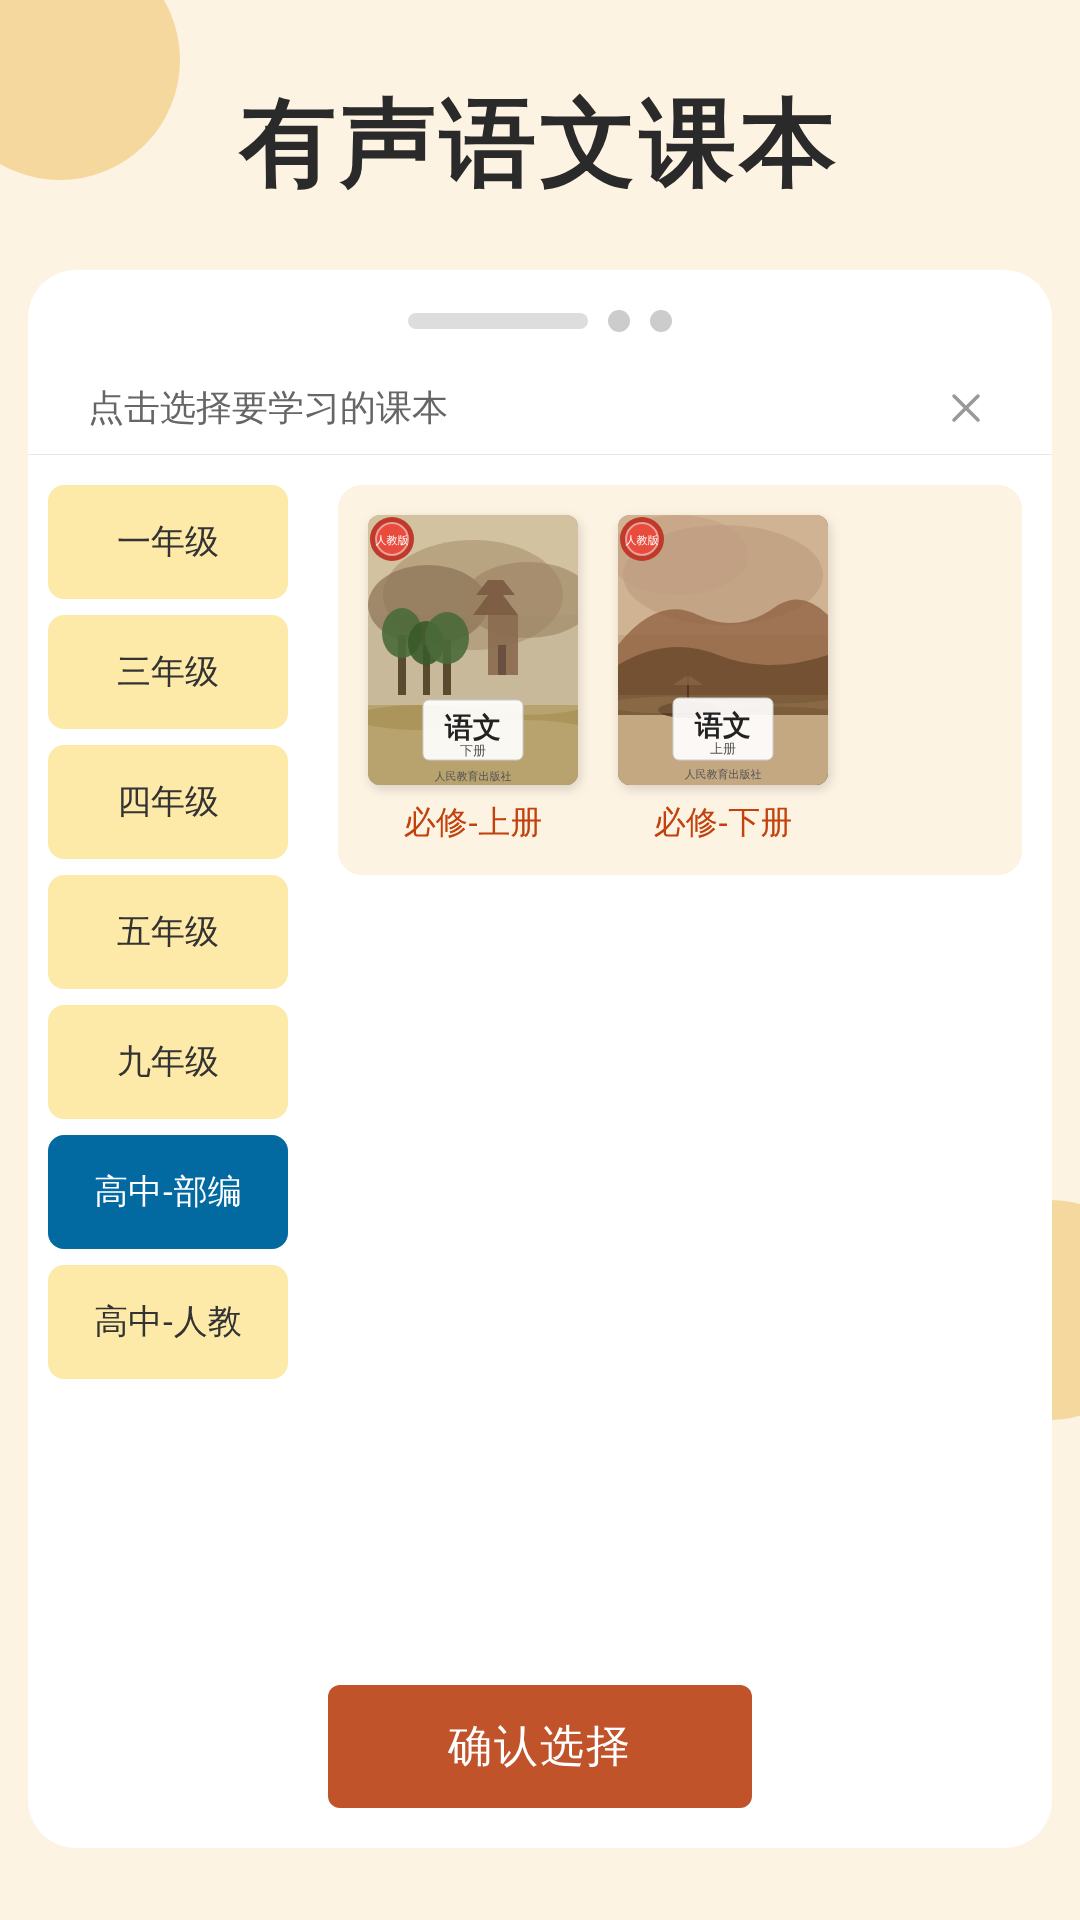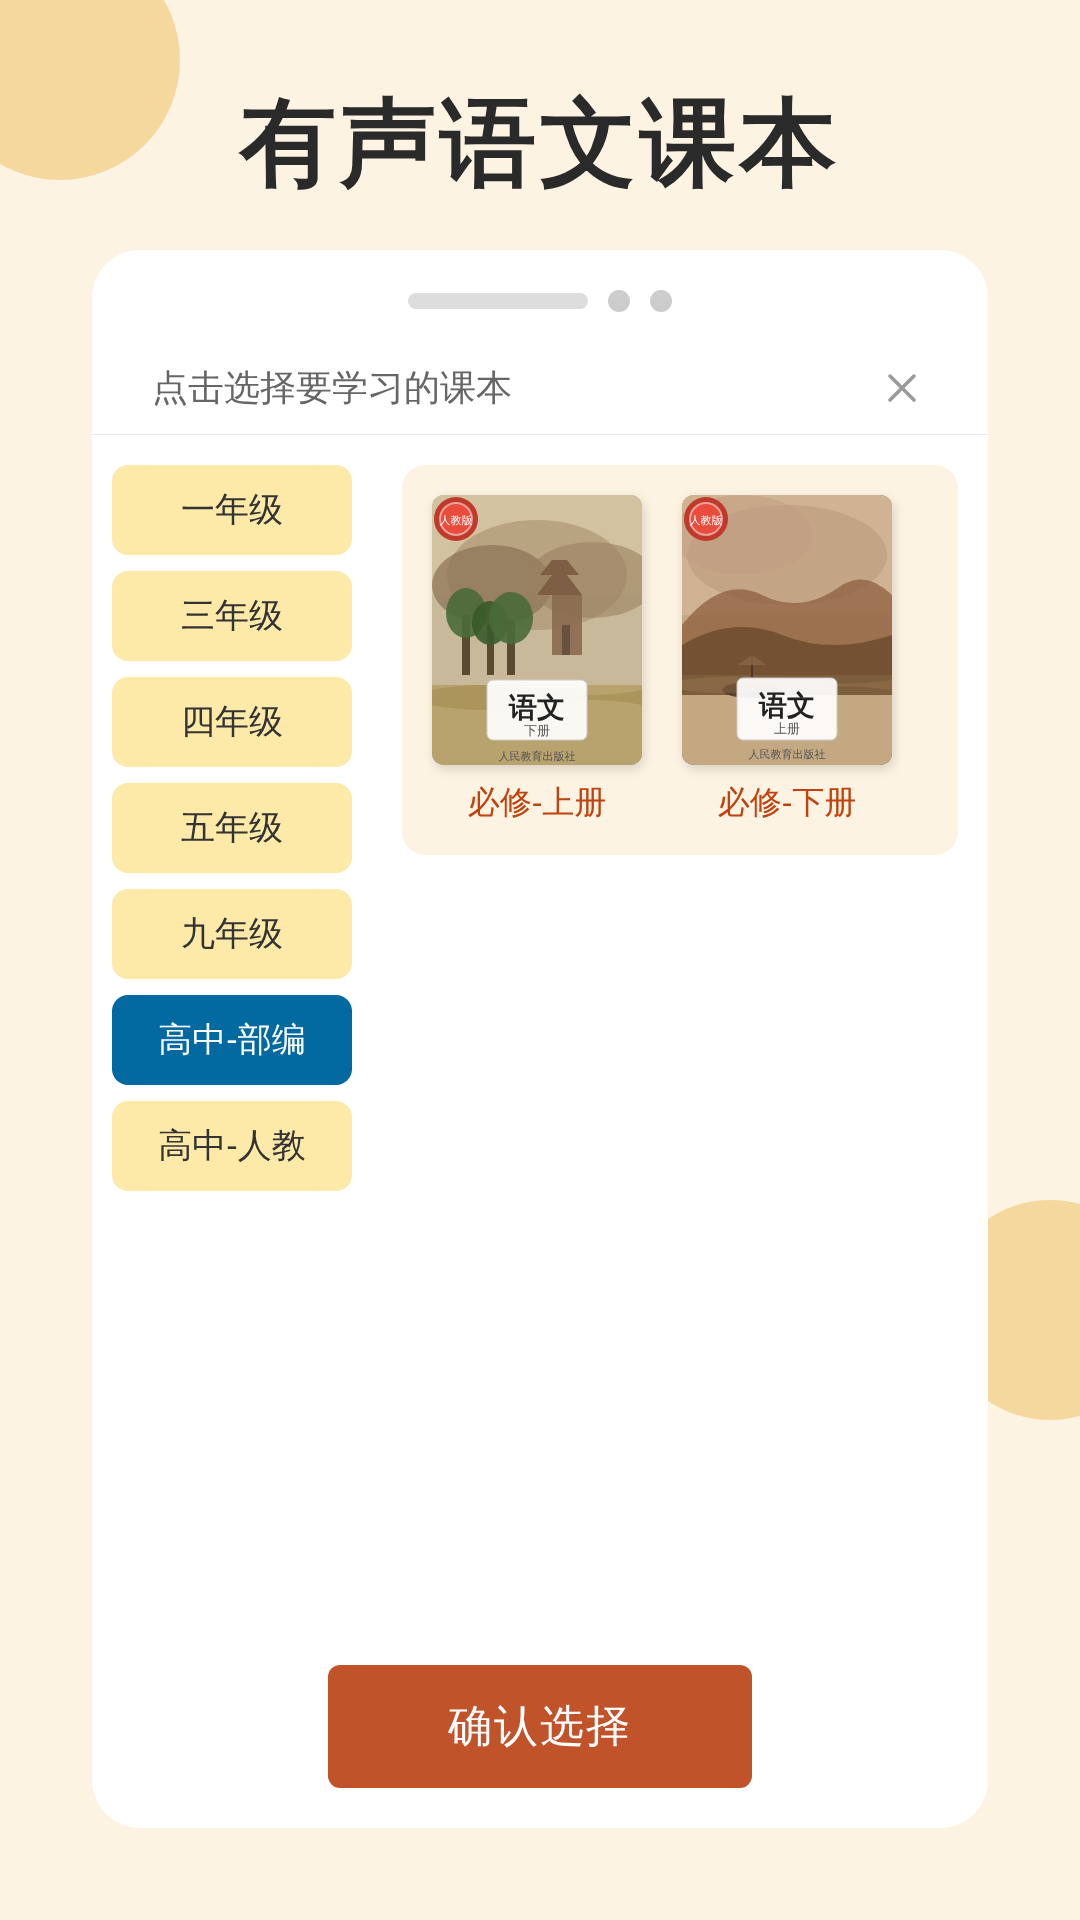--- a/index.html
+++ b/index.html
@@ -38,31 +38,31 @@
     }
 
     .page-title {
       position: relative;
       z-index: 1;
       text-align: center;
       font-size: 96px;
       font-weight: 700;
       color: #2a2a2a;
       padding-top: 80px;
-      padding-bottom: 40px;
+      padding-bottom: 60px;
       letter-spacing: 4px;
     }
 
     
     .card {
       position: relative;
       z-index: 1;
       background: #fff;
       border-radius: 48px;
-      margin: 0 92px;
+      margin: 0 28px;
       padding: 40px 0 0 0;
       min-height: 1400px;
     }
 
     
     .card-top-indicators {
       display: flex;
       align-items: center;
       justify-content: center;
       gap: 20px;
@@ -134,21 +134,21 @@
       display: flex;
       flex-direction: column;
       gap: 16px;
       flex-shrink: 0;
     }
 
     .grade-btn {
       background: #fde9a8;
       border: none;
       border-radius: 16px;
-      padding: 22px 0;
+      padding: 34px 0;
       font-size: 34px;
       color: #333;
       cursor: pointer;
       text-align: center;
       font-family: inherit;
     }
 
     .grade-btn.active {
       background: #0369a1;
       color: #fff;

